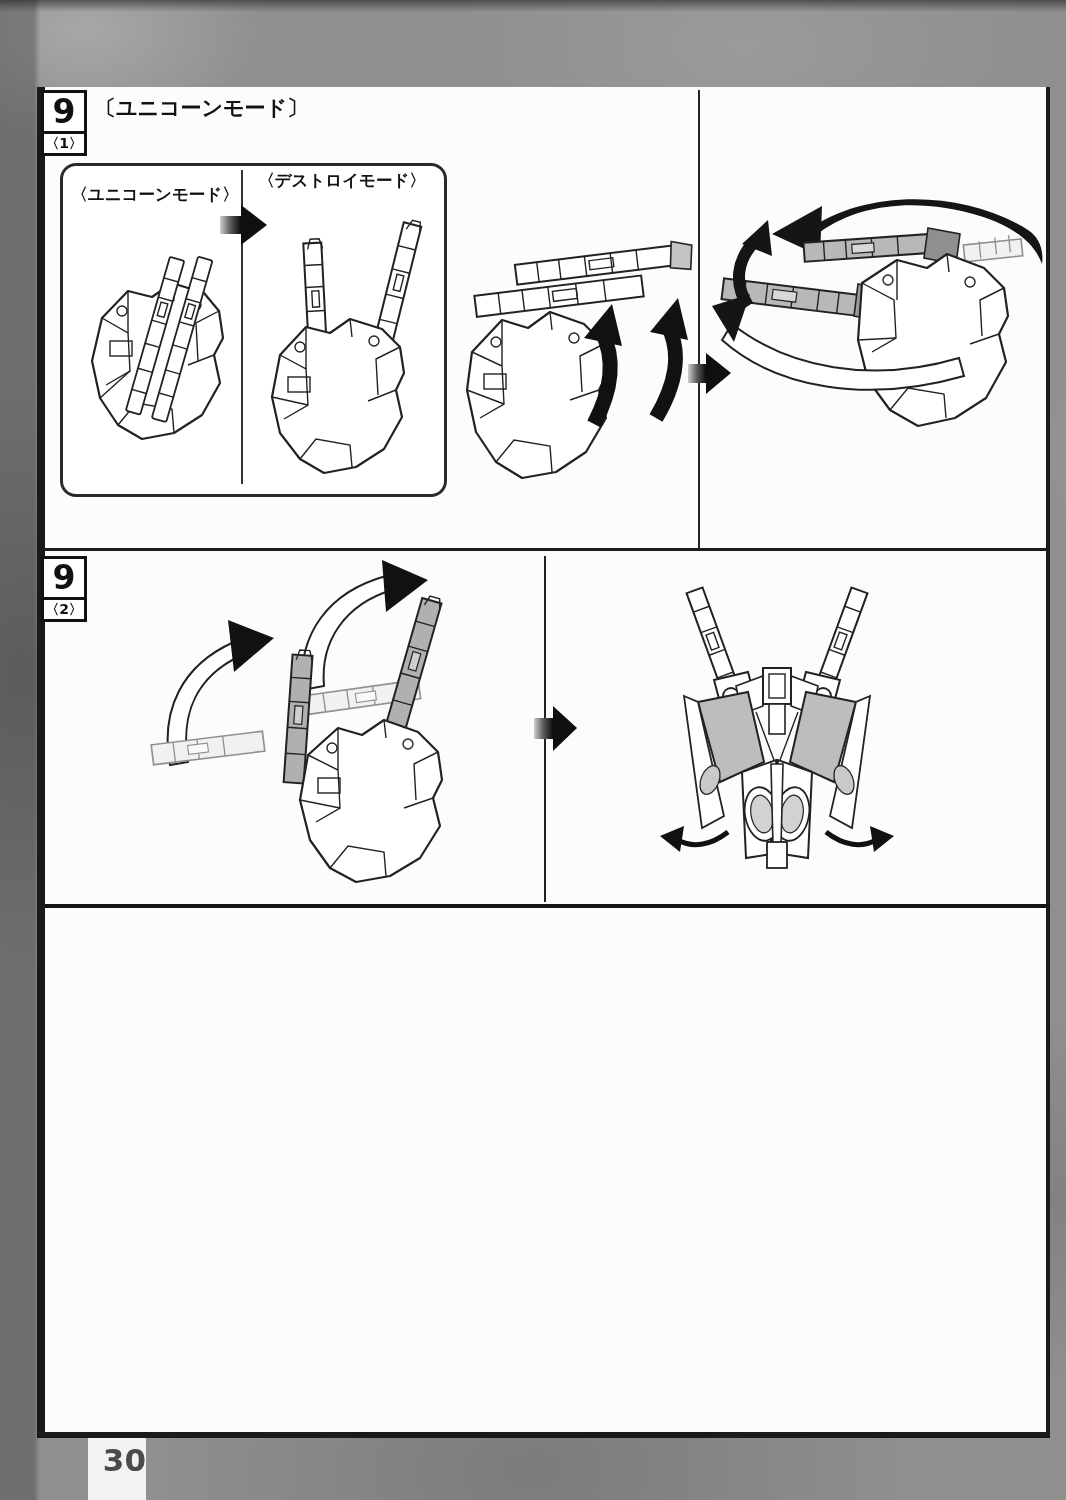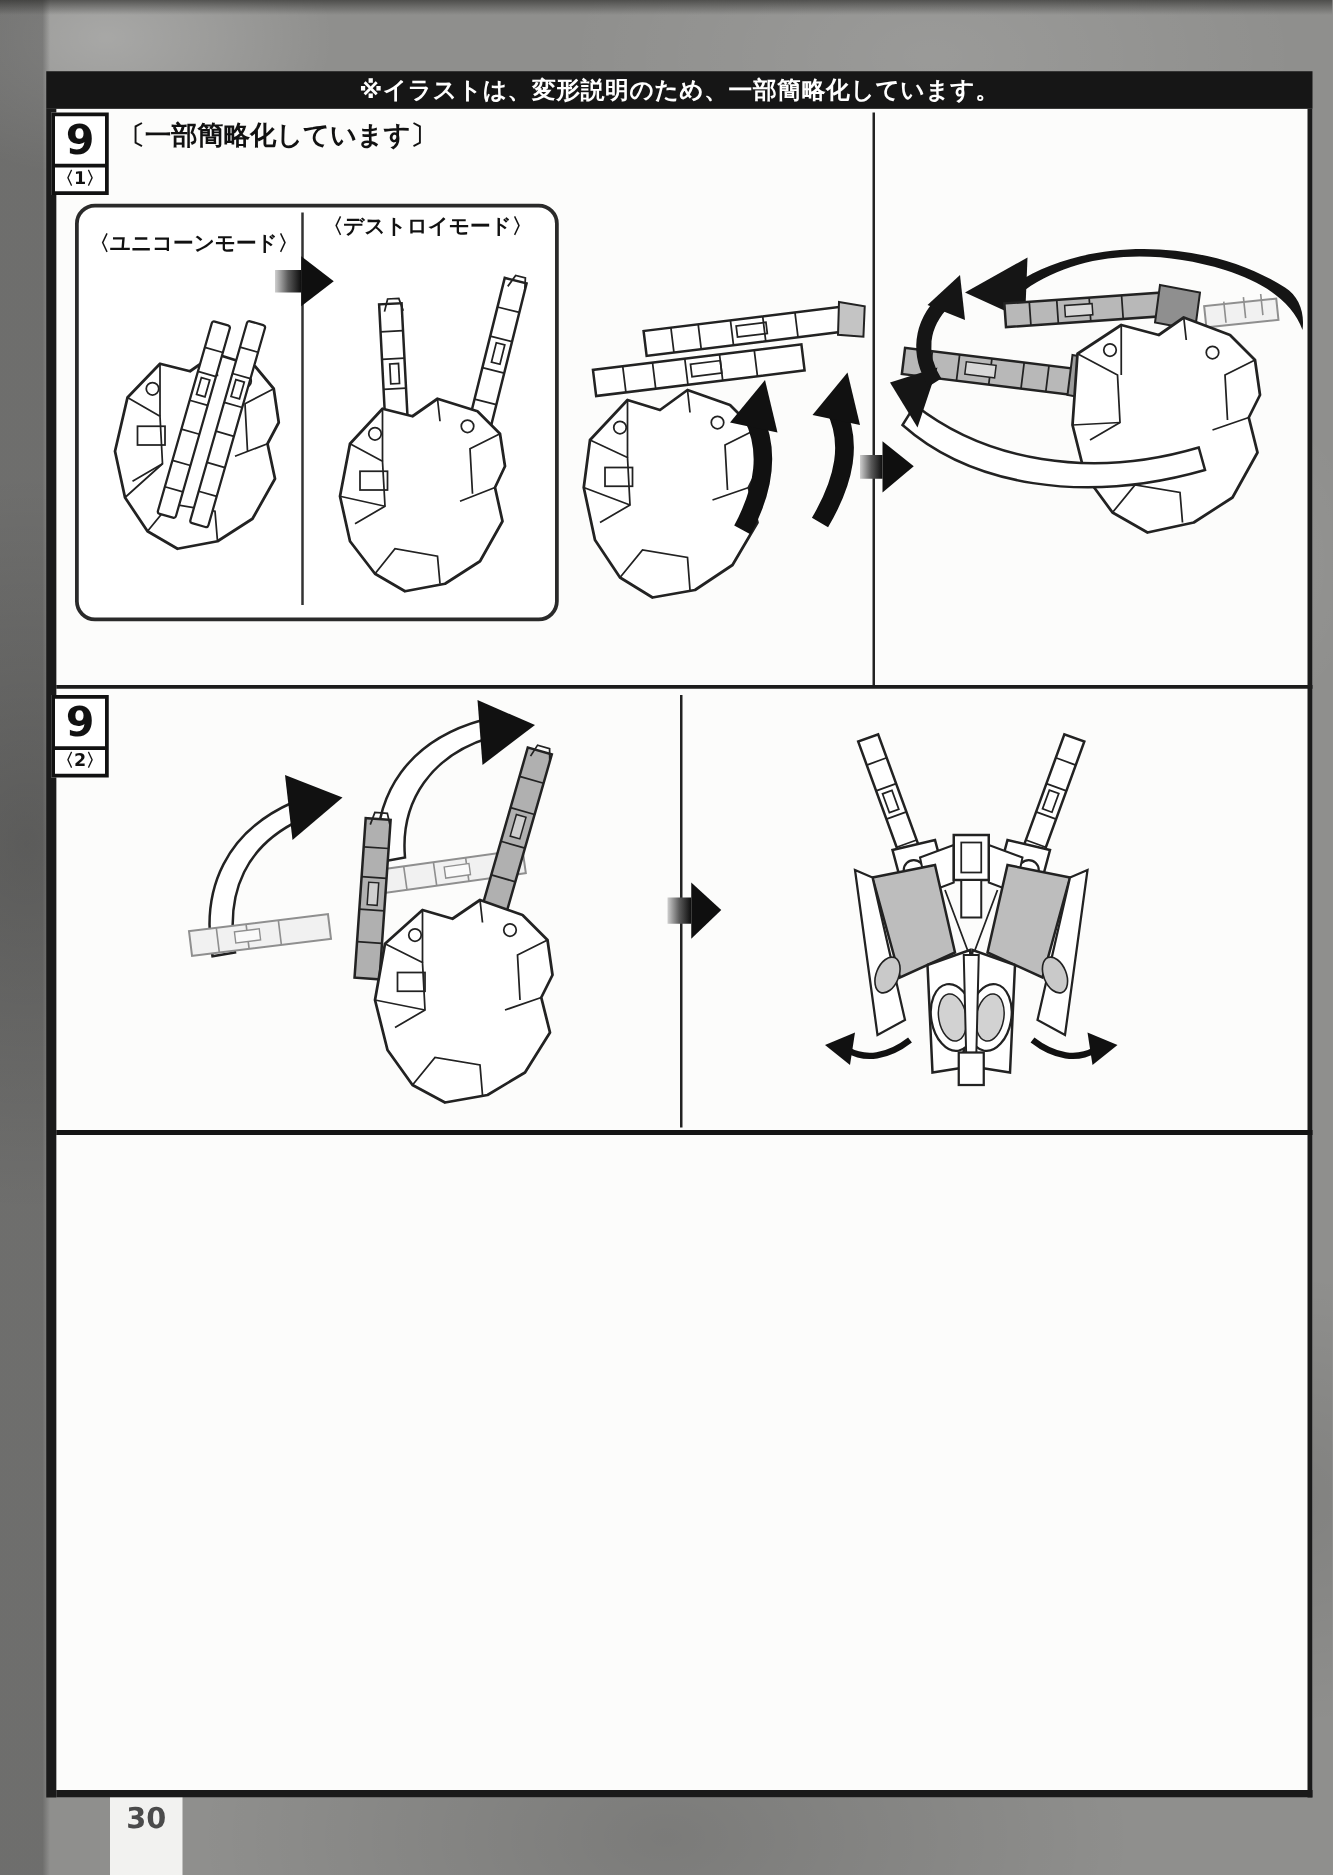--- a/index.html
+++ b/index.html
@@ -30,21 +30,21 @@
   .hdiv2{left:45px;top:904px;width:1005px;height:4px;background:#141414;}
   .vdiv{background:#222;width:2px;}
   .stepbox{width:40px;border:3px solid #111;background:#fff;text-align:center;}
   .stepbox .num{font-size:33px;font-weight:900;line-height:38px;display:block;color:#111;}
   .stepbox .sub{display:block;border-top:3px solid #111;font-size:14px;font-weight:800;line-height:19px;color:#111;}
   .heading{font-size:21px;font-weight:700;color:#111;white-space:nowrap;}
   .roundbox{left:60px;top:163px;width:381px;height:328px;border:3px solid #2a2a2a;border-radius:16px;background:#fff;}
   .modelabel{font-size:16.5px;font-weight:700;color:#111;text-align:center;white-space:nowrap;}
   .rbdiv{left:241px;top:170px;width:2px;height:314px;background:#333;}
   .pagenum{left:88px;top:1438px;width:58px;height:62px;background:#f2f2f0;color:#4b4b4b;
-    display:flex;align-items:flex-start;justify-content:center;font-size:23px;font-weight:800;padding-top:4px;box-sizing:border-box;}
+    display:flex;align-items:flex-start;justify-content:flex-end;font-size:31px;font-weight:800;padding-top:4px;box-sizing:border-box;}
   svg{display:block;}
   .ln{fill:none;stroke:#222;stroke-width:1.4px;}
   .body-fill{fill:#fff;stroke:#222;stroke-width:2.2px;stroke-linejoin:round;}
 </style>
 </head>
 <body>
 
 <div class="scan">
 
   <svg width="0" height="0" class="abs" aria-hidden="true">
@@ -52,29 +52,26 @@
       <linearGradient id="agrad" x1="0" y1="0" x2="1" y2="0">
         <stop offset="0" stop-color="#cfcfcf"></stop>
           <stop offset="0.5" stop-color="#5a5a5a"></stop>
           <stop offset="1" stop-color="#0d0d0d"></stop>
       </linearGradient>
     </defs>
   </svg>
 
   <div class="abs page"></div>
   <div class="abs leftbar"></div>
-  <div class="abs banner">
-    <span>※イラストは、変形説明のため、一部簡略化しています。</span>
-  </div>
 
   <div class="abs stepbox" style="left:41px;top:90px;">
     <span class="num">9</span>
     <span class="sub">〈1〉</span>
   </div>
-  <div class="abs heading" style="left:95px;top:94px;">〔一部簡略化しています〕</div>
+  <div class="abs heading" style="left:95px;top:94px;">〔ユニコーンモード〕</div>
 
   <div class="abs roundbox"></div>
   <div class="abs modelabel" style="left:70px;top:184px;width:170px;">〈ユニコーンモード〉</div>
   <div class="abs modelabel" style="left:248px;top:170px;width:188px;">〈デストロイモード〉</div>
   <div class="abs rbdiv"></div>
 
   <svg class="abs" style="left:219px;top:203px;" width="50" height="44" viewBox="0 0 50 44">
     <rect x="1" y="13" width="21" height="18" fill="url(#agrad)"></rect>
     <polygon points="22,2 48,22 22,42" fill="#0f0f0f"></polygon>
   </svg>

